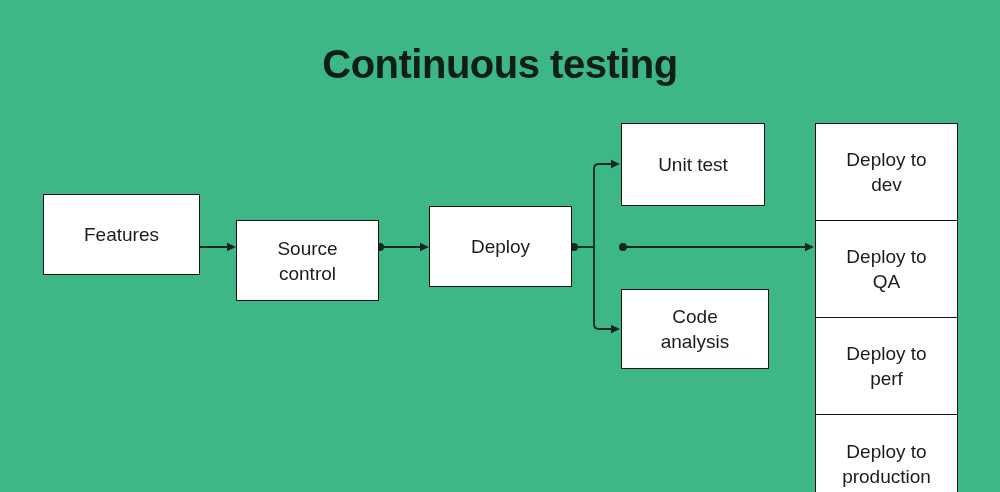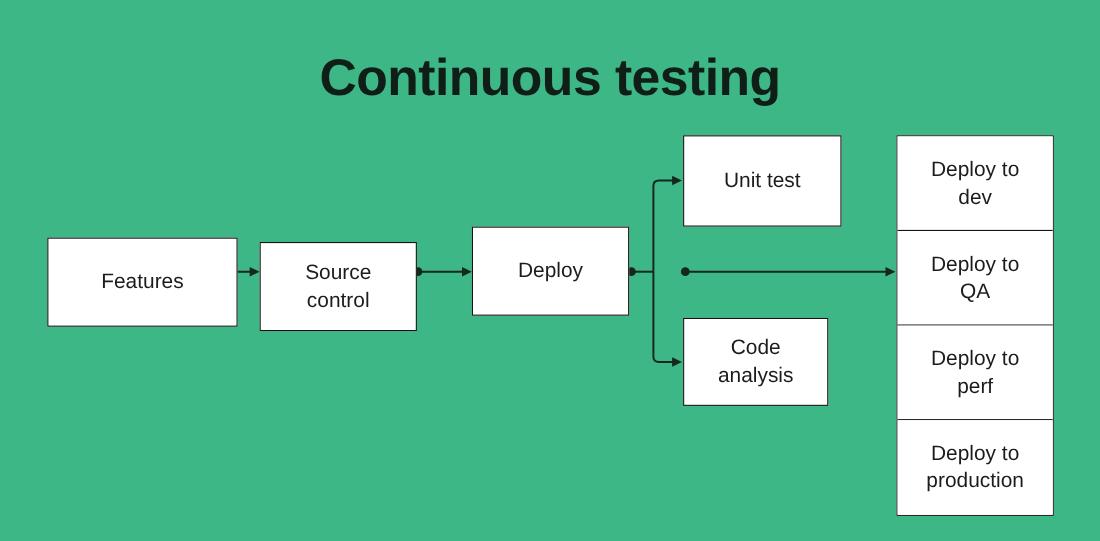--- a/index.html
+++ b/index.html
@@ -11,21 +11,21 @@
     font-family: "Liberation Sans", sans-serif;
     overflow: hidden;
   }
   .title {
     position: absolute;
     top: 42px;
     left: 0;
     width: 100%;
     margin: 0;
     text-align: center;
-    font-size: 47px;
+    font-size: 40px;
     font-weight: 700;
     letter-spacing: -0.5px;
     color: var(--title-color, #102018);
   }
   .connectors {
     position: absolute;
     top: 0; left: 0;
     width: 1000px;
     height: 492px;
     pointer-events: none;
@@ -46,38 +46,38 @@
     border: 1.5px solid var(--node-border, #141414);
     display: flex;
     align-items: center;
     justify-content: center;
     text-align: center;
     color: var(--label-color, #1c1c1c);
     font-size: 19px;
     line-height: 25px;
   }
   .node .node-label { white-space: pre-line; }
-  .node-features       { left: 43px;  top: 216px; width: 173px; height: 81px; }
+  .node-features       { left: 43px;  top: 194px; width: 157px; height: 81px; }
   .node-source-control { left: 236px; top: 220px; width: 143px; height: 81px; }
   .node-build          { left: 429px; top: 206px; width: 143px; height: 81px; }
   .node-unit-test      { left: 621px; top: 123px; width: 144px; height: 83px; align-items: center; }
-  .node-code-analysis  { left: 621px; top: 289px; width: 132px; height: 80px; align-items: center; }
+  .node-code-analysis  { left: 621px; top: 289px; width: 148px; height: 80px; align-items: center; }
   .deploy-stack {
     position: absolute;
     left: 815px; top: 123px;
     width: 143px;
     box-sizing: border-box;
     border: 1.5px solid var(--node-border, #141414);
     background: var(--node-fill, #ffffff);
   }
   .deploy-stack .node {
     position: relative;
     left: auto; top: auto;
     width: 100%;
-    height: 86px;
+    height: 97px;
     border: none;
     border-bottom: 1.5px solid var(--node-border, #141414);
   }
   .deploy-stack .node:last-child { border-bottom: none; }
 </style>
 </head>
 <body>
 
 <div class="canvas">
 

